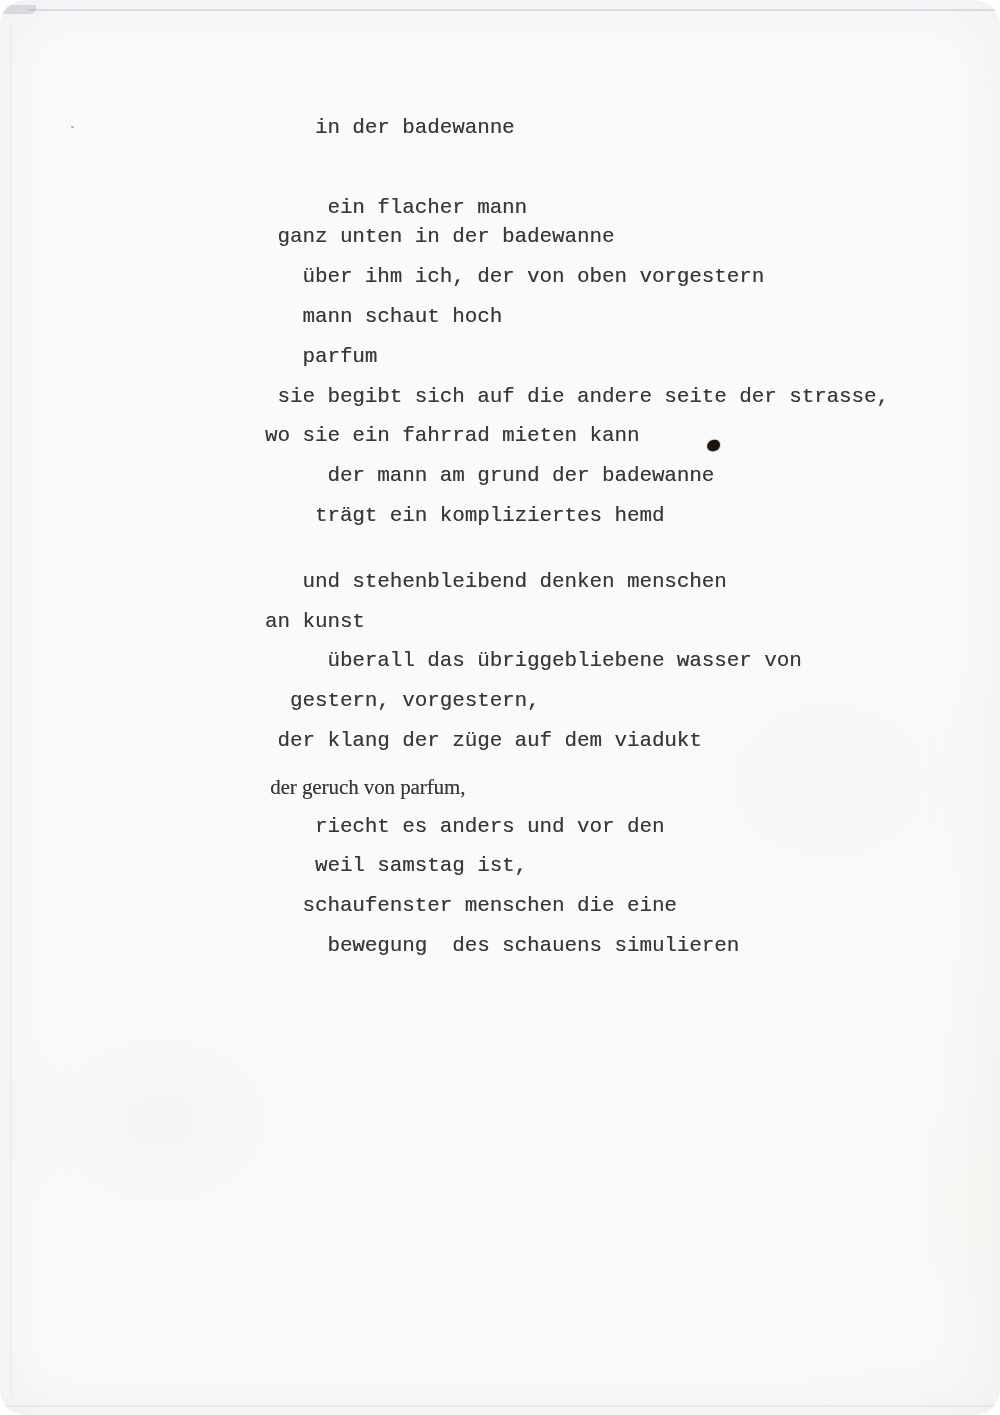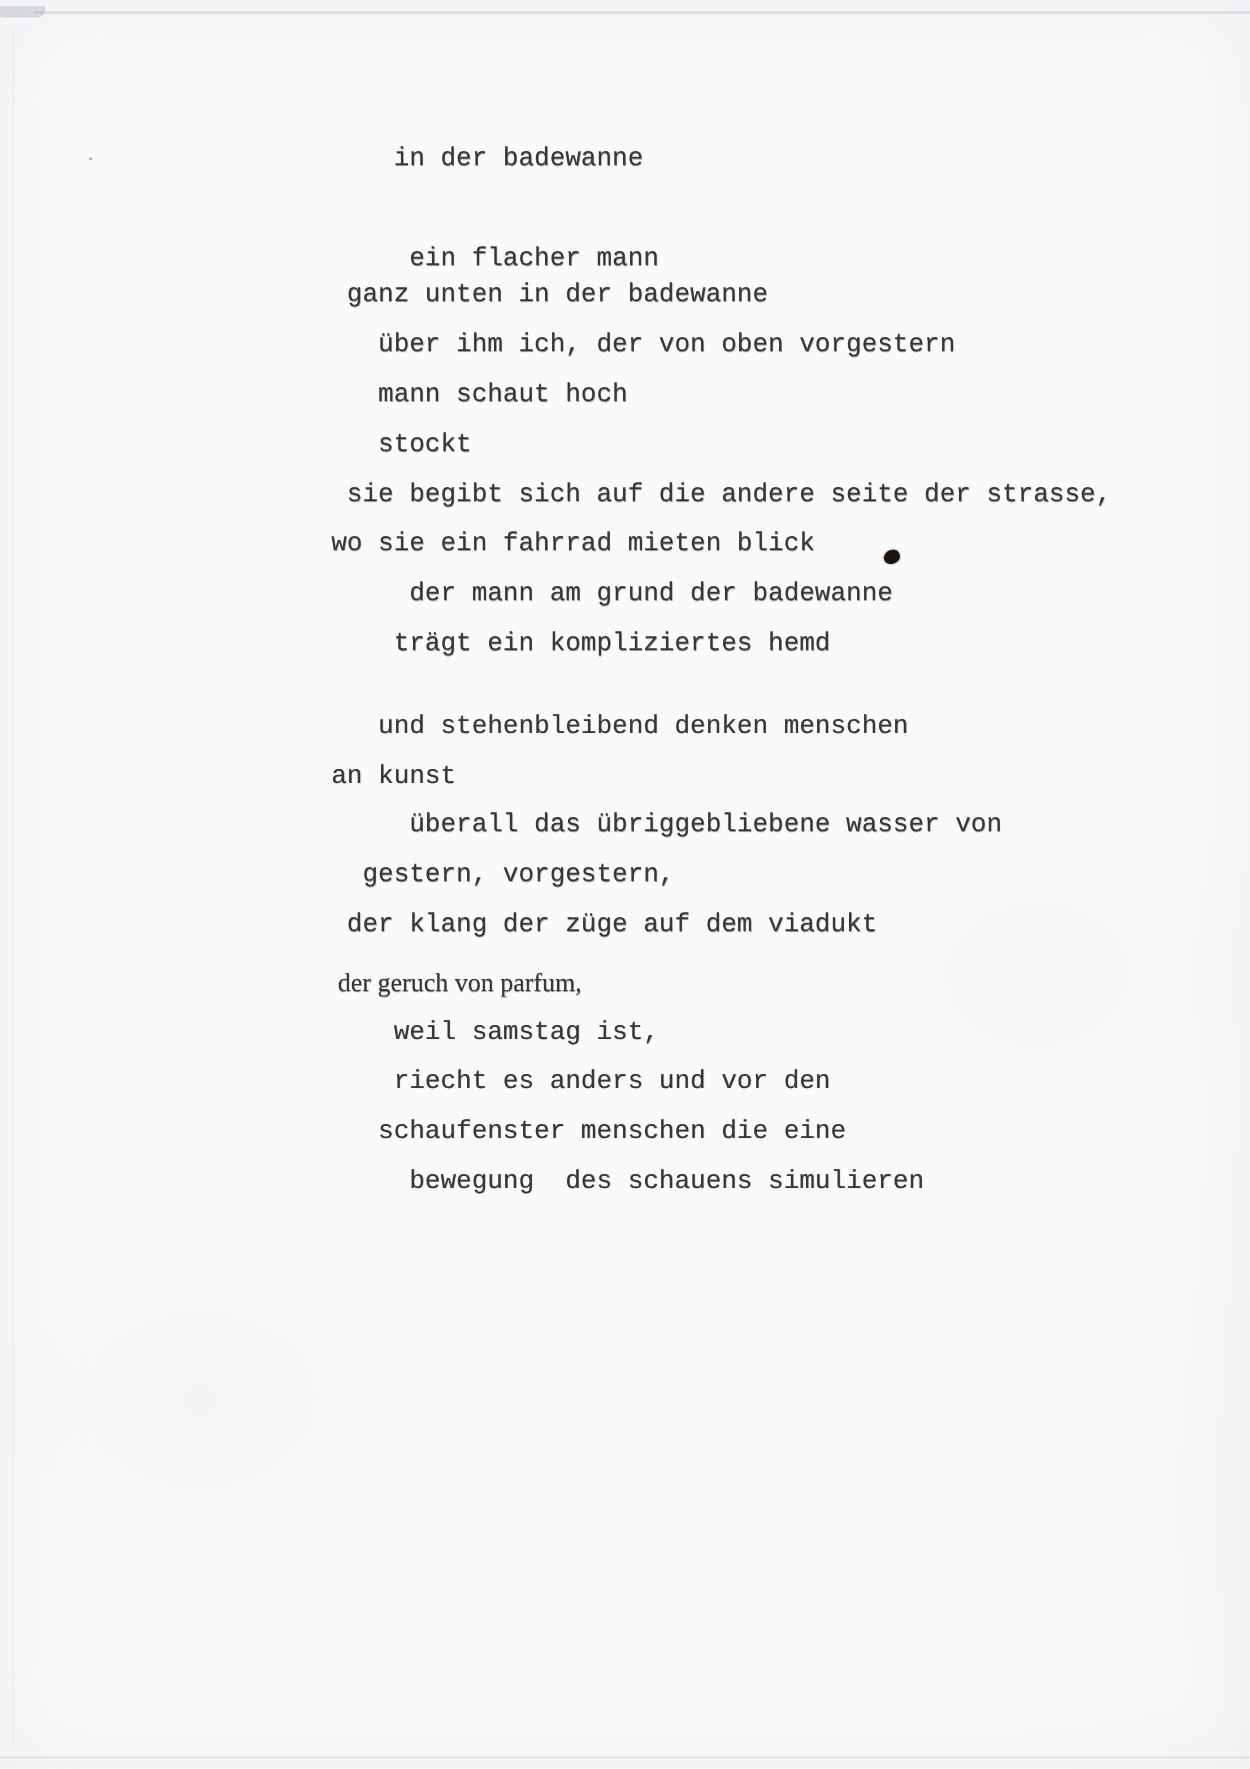--- a/index.html
+++ b/index.html
@@ -12,20 +12,21 @@
     width: 1000px;
     height: 1415px;
     overflow: hidden;
     background:
       radial-gradient(240px 180px at 160px 1120px, rgba(214,218,228,0.16), transparent 70%),
       radial-gradient(280px 220px at 830px 780px, rgba(218,220,230,0.12), transparent 70%),
       radial-gradient(300px 500px at 990px 1200px, rgba(248,246,240,0.55), transparent 75%),
       #fafafb;
     box-shadow: inset 0 0 70px rgba(200,205,215,0.22);
     font-family: "Liberation Mono", "DejaVu Sans Mono", monospace;
+    border-radius: 25px;
   }
   .scan-edge-top {
     position: absolute;
     left: 28px; right: 0; top: 9px; height: 2px;
     background: rgba(150,155,165,0.28);
   }
   .scan-corner {
     position: absolute;
     left: 0; top: 5px; width: 36px; height: 9px;
     background: rgba(180,185,195,0.45);
@@ -87,32 +88,32 @@
 
   <div class="paper-speck"></div>
 
   <div class="poem" style="color: rgb(54, 55, 58);">
     <div class="poem-line">    in der badewanne</div>
     <div class="poem-line"></div>
     <div class="poem-line">     ein flacher mann</div>
     <div class="poem-line"> ganz unten in der badewanne</div>
     <div class="poem-line">   über ihm ich, der von oben vorgestern</div>
     <div class="poem-line">   mann schaut hoch</div>
-    <div class="poem-line">   stockt</div>
+    <div class="poem-line">   parfum</div>
     <div class="poem-line"> sie begibt sich auf die andere seite der strasse,</div>
-    <div class="poem-line">wo sie ein fahrrad mieten blick</div>
+    <div class="poem-line">wo sie ein fahrrad mieten kann</div>
     <div class="poem-line">     der mann am grund der badewanne</div>
     <div class="poem-line">    trägt ein kompliziertes hemd</div>
     <div class="poem-line">   und stehenbleibend denken menschen</div>
     <div class="poem-line">an kunst</div>
     <div class="poem-line">     überall das übriggebliebene wasser von</div>
     <div class="poem-line">  gestern, vorgestern,</div>
     <div class="poem-line"> der klang der züge auf dem viadukt</div>
     <div class="poem-line"> der geruch von parfum,</div>
+    <div class="poem-line">    riecht es anders und vor den</div>
     <div class="poem-line">    weil samstag ist,</div>
-    <div class="poem-line">    riecht es anders und vor den</div>
     <div class="poem-line">   schaufenster menschen die eine</div>
     <div class="poem-line">     bewegung  des schauens simulieren</div>
   </div>
 
   <div class="ink-blot" style="background: rgb(29, 20, 14);"></div>
 
 </div>
 
 </body></html>

